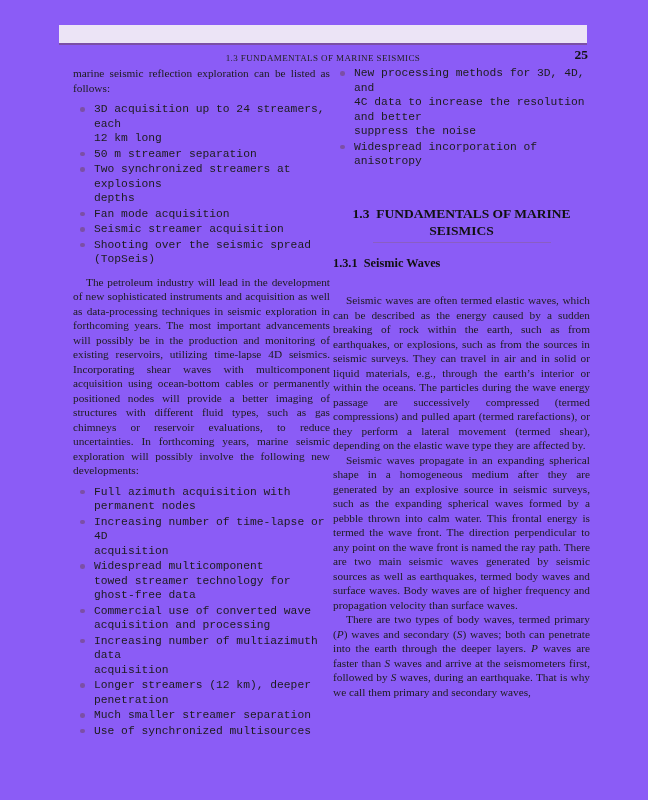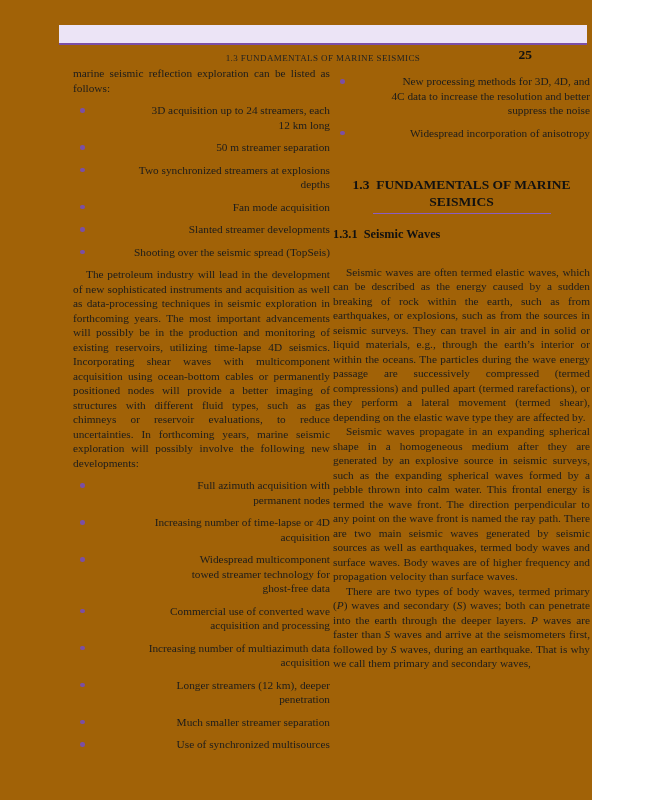--- a/index.html
+++ b/index.html
@@ -1,20 +1,20 @@
 <!DOCTYPE html>
 <html lang="en"><head>
 <meta charset="utf-8">
 <style>
   html, body { margin: 0; padding: 0; background: #ffffff; }
   .page {
     position: relative;
-    width: 592px;
+    width: 648px;
     height: 800px;
-    background: #a16207;
+    background: #8b5cf6;
     font-family: "Liberation Serif", "DejaVu Serif", serif;
     color: #1c1c1c;
     overflow: hidden;
   }
   .band {
     position: absolute;
     left: 59px; top: 25px;
     width: 528px; height: 18px;
     background: #ece4f6;
     border-bottom: 2px solid #7b4fa6;
@@ -53,23 +53,24 @@
   }
   p.noindent { text-indent: 0; }
   ul.bullets {
     list-style: none;
     margin: 7px 0 8px 0;
     padding: 0;
   }
   ul.bullets li {
     position: relative;
     padding-left: 21px;
-    margin: 8px 0 1px 0;
+    margin: 0 0 1px 0;
     white-space: pre-line;
-    text-align: right;
+    text-align: left;
+    font-family: Liberation Mono, monospace;
   }
   ul.bullets li::before {
     content: "";
     position: absolute;
     left: 7px; top: 5px;
     width: 4.5px; height: 4.5px;
     border-radius: 50%;
     background: #7b4fa6;
   }
   .section-heading {
@@ -108,21 +109,21 @@
   <div class="col col-left">
     <p class="noindent">marine seismic reflection exploration can be listed as follows:</p>
 
     <ul class="bullets">
       <li>3D acquisition up to 24 streamers, each
 12 km long</li>
       <li>50 m streamer separation</li>
       <li>Two synchronized streamers at explosions
 depths</li>
       <li>Fan mode acquisition</li>
-      <li>Slanted streamer developments</li>
+      <li>Seismic streamer acquisition</li>
       <li>Shooting over the seismic spread (TopSeis)</li>
     </ul>
 
     <p>The petroleum industry will lead in the development of new sophisticated instruments and acquisition as well as data-processing techniques in seismic exploration in forthcoming years. The most important advancements will possibly be in the production and monitoring of existing reservoirs, utilizing time-lapse 4D seismics. Incorporating shear waves with multicomponent acquisition using ocean-bottom cables or permanently positioned nodes will provide a better imaging of structures with different fluid types, such as gas chimneys or reservoir evaluations, to reduce uncertainties. In forthcoming years, marine seismic exploration will possibly involve the following new developments:</p>
 
     <ul class="bullets">
       <li>Full azimuth acquisition with
 permanent nodes</li>
       <li>Increasing number of time-lapse or 4D
 acquisition</li>

